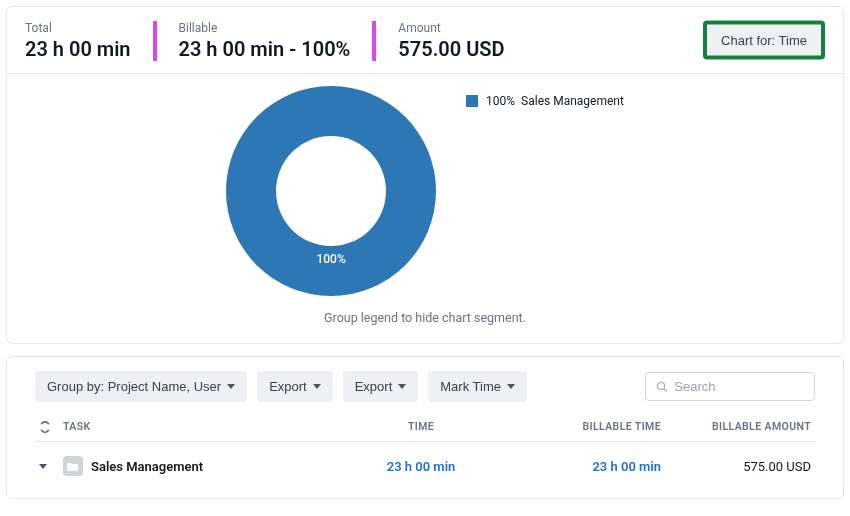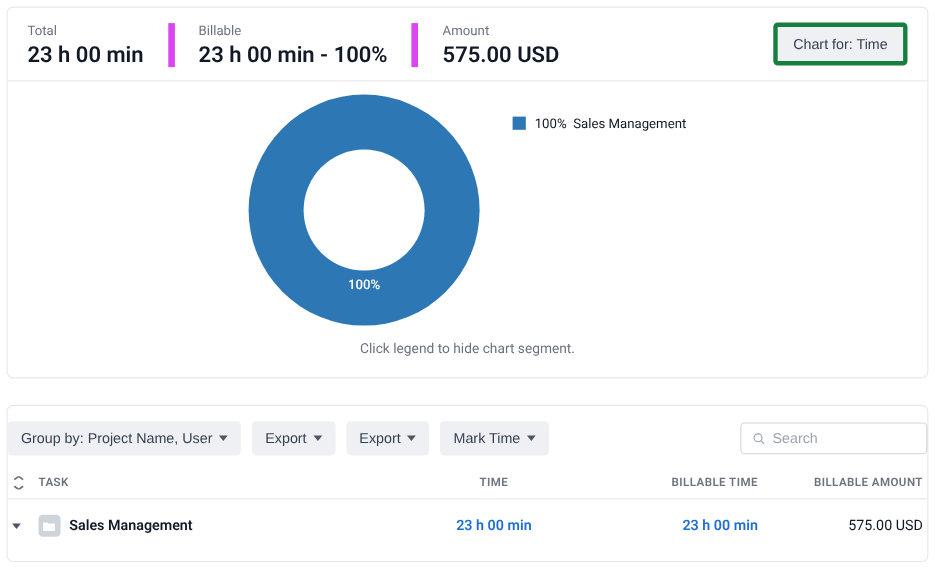--- a/index.html
+++ b/index.html
@@ -21,21 +21,21 @@
   
   .summary {
     display: flex;
     align-items: stretch;
     padding: 14px 18px 12px 18px;
     position: relative;
   }
   .stat {
     padding-right: 22px;
     margin-right: 22px;
-    border-right: 6px solid #d946ef;
+    border-right: 4px solid #d946ef;
   }
   .stat:last-of-type { border-right: none; }
   .stat-label {
     font-size: 12px;
     color: #6b7280;
     margin-bottom: 2px;
   }
   .stat-value {
     font-size: 20px;
     font-weight: 600;
@@ -82,40 +82,40 @@
   .donut-label {
     position: absolute;
     left: 50%; transform: translateX(-50%);
     bottom: 30px;
     color: #fff;
     font-size: 12px;
     font-weight: 500;
   }
   .legend {
     display: flex; align-items: center; gap: 8px;
-    margin-top: 19px;
+    margin-top: 8px;
     font-size: 12px;
     color: #111827;
   }
   .legend-swatch {
     width: 12px; height: 12px;
     background: #2d77b5;
   }
   .legend-text { white-space: nowrap; }
   .chart-hint {
     text-align: center;
     color: #6b7280;
     font-size: 12.5px;
     margin-top: 14px;
   }
 
   
   .table-card {
-    margin-top: 24px;
-    padding: 14px 0;
+    margin-top: 12px;
+    padding: 14px 28px;
   }
   .toolbar {
     display: flex;
     align-items: center;
     gap: 10px;
   }
   .pill-btn {
     background: #eef0f3;
     border: none;
     border-radius: 4px;
@@ -221,21 +221,21 @@
         <div class="donut"></div>
         <div class="donut-label">100%</div>
       </div>
       <div class="legend">
         <span class="legend-swatch"></span>
         <span class="legend-text">
           <span>100%</span>&nbsp;&nbsp;<span>Sales Management</span>
         </span>
       </div>
     </div>
-    <div class="chart-hint">Click legend to hide chart segment.</div>
+    <div class="chart-hint">Group legend to hide chart segment.</div>
   </div>
 </div>
 
 <div class="card table-card">
   <div class="toolbar">
     <button class="pill-btn">
       <span>Group by: Project Name, User</span>
       <span class="chev"></span>
     </button>
     <button class="pill-btn">

